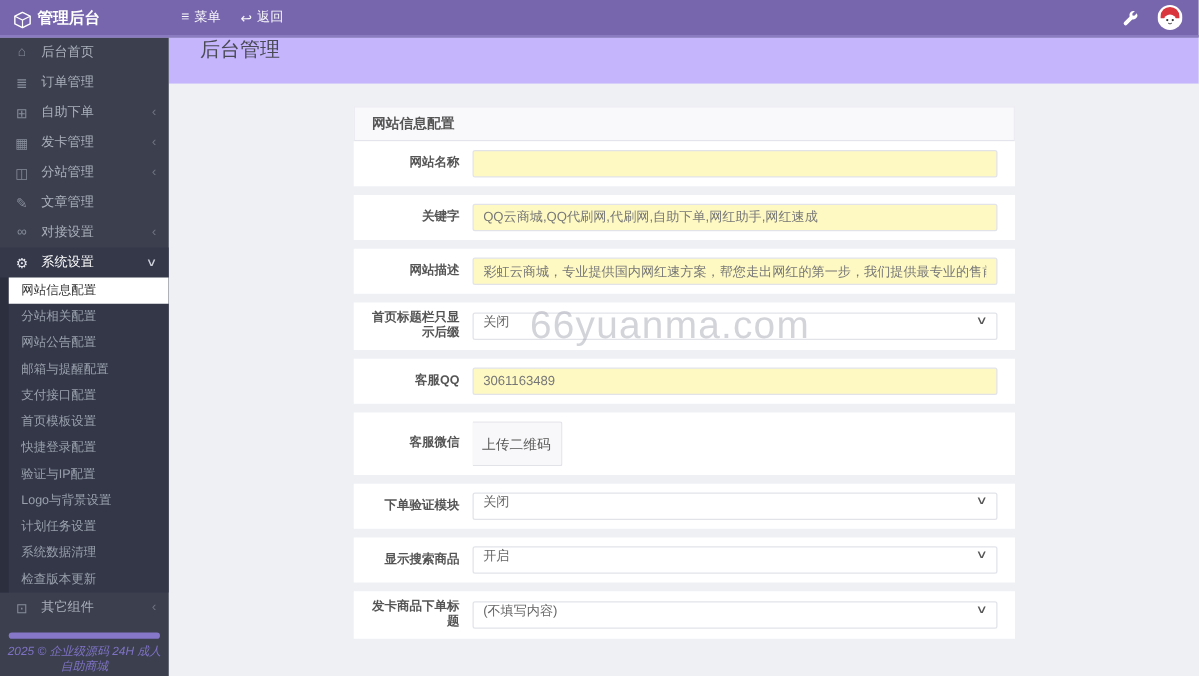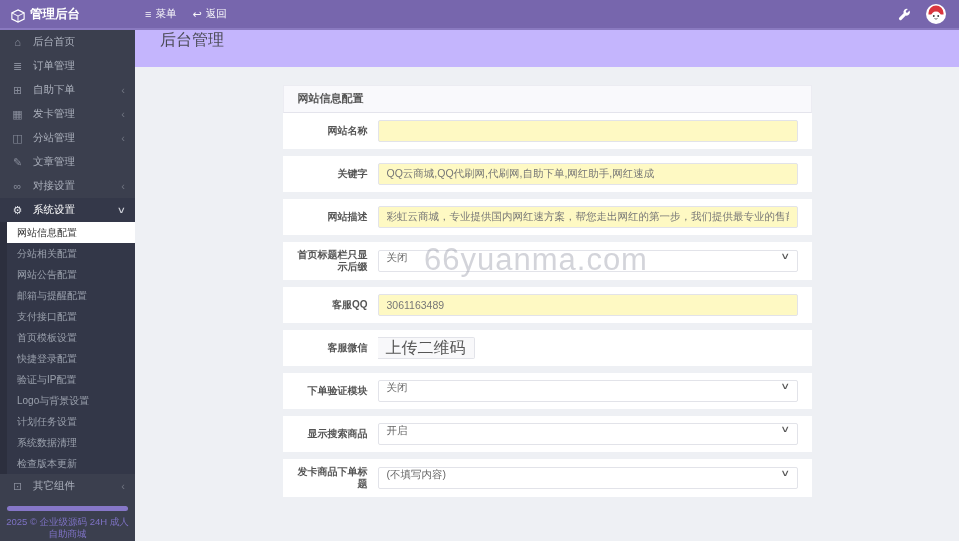--- a/index.html
+++ b/index.html
@@ -26,21 +26,21 @@
   .chev-l { color:#6f7480; font-size:11px; }
   .chev-l::before { content:"‹"; }
   .chev-d { color:#cfd2da; font-size:9px; transform:scaleX(1.4); }
   .chev-d::before { content:"∨"; }
   .menu-item.parent-active { background:#343849; color:#fff; }
   .menu-item.parent-active .micon { color:#e4e6ec; }
   .submenu { background:#333748; border-left:7px solid #2c2f3e; }
   .submenu-item { height:21px; line-height:21px; padding-left:10px; font-size:10px; color:#9aa0ac; cursor:pointer; }
   .submenu-item.active { background:#ffffff; color:#333; }
   .accent-bar { height:5px; background:#8677c8; border-radius:3px; margin:8px 7px 5px; }
-  .copyright { font-size:9.5px; color:#7e72c4; text-align:center; line-height:12px; padding:0 4px; }
+  .copyright { font-size:9.5px; color:#7e72c4; text-align:center; line-height:12px; padding:0 4px;font-style:italic; }
 
   
   .main { position:absolute; left:135px; top:30px; right:0; bottom:0; }
   .titlebar { height:37px; background:#c4b5fd; display:flex; padding-left:25px;
               font-size:16px; color:#4a4a55; }
   .content { position:absolute; top:37px; left:0; right:0; bottom:0; background:#eef0f4; overflow:hidden; }
   .panel { width:529px; margin:18px auto 0; }
   .panel-header { background:#f9f9fc; border:1px solid #ececf2; border-bottom:1px solid #e4e4ec;
                   padding:5px 14px 6px; font-size:11px; font-weight:bold; color:#555; }
   .form-row { background:#fff; display:flex; align-items:center; padding:7px 14px 7px 6px; margin-bottom:7px; }
@@ -51,22 +51,22 @@
             font-size:10.5px; color:#777; background:#fef9c3; outline:none;
             font-family:"Liberation Sans","DejaVu Sans",sans-serif; }
   .tinput::placeholder { color:#c2c2c8; }
   .select-box { height:22px; border:1px solid #e2e3e9; border-radius:2px; background:#fff;
                 display:flex; align-items:flex-start; justify-content:space-between; padding:0 8px;
                 font-size:10.5px; color:#666; cursor:pointer; }
   .select-box .sel-chev { color:#555; font-size:9px; transform:scaleX(1.5); }
   .select-box .sel-chev::before { content:"∨"; }
   .input-group { display:flex; }
   .input-group .tinput { flex:1; border-radius:2px 0 0 2px; }
-  .group-btn { height:22px; border:1px solid #e2e3e9; border-left:none; background:#f8f8fa;
-               font-size:16px; color:#555; padding:0 8px; border-radius:0 2px 2px 0;
+  .group-btn { height:36px; border:1px solid #e2e3e9; border-left:none; background:#f8f8fa;
+               font-size:11px; color:#555; padding:0 8px; border-radius:0 2px 2px 0;
                white-space:nowrap; cursor:pointer;
                font-family:"Liberation Sans","DejaVu Sans",sans-serif; }
 
   
   .watermark { position:absolute; left:424px; top:242px; z-index:40; font-size:31px;
                color:rgba(158,160,174,.45); letter-spacing:1px; pointer-events:none; }
 </style>
 </head>
 <body>
 

